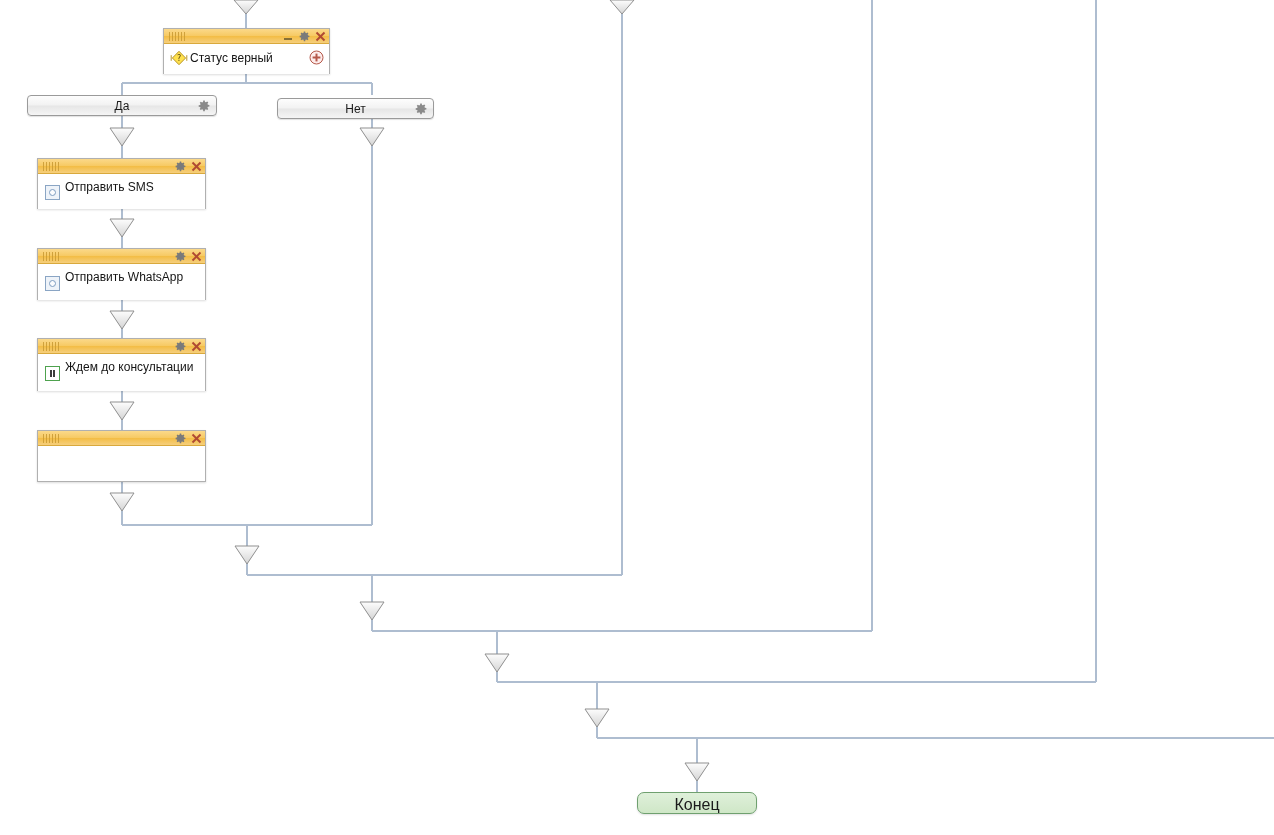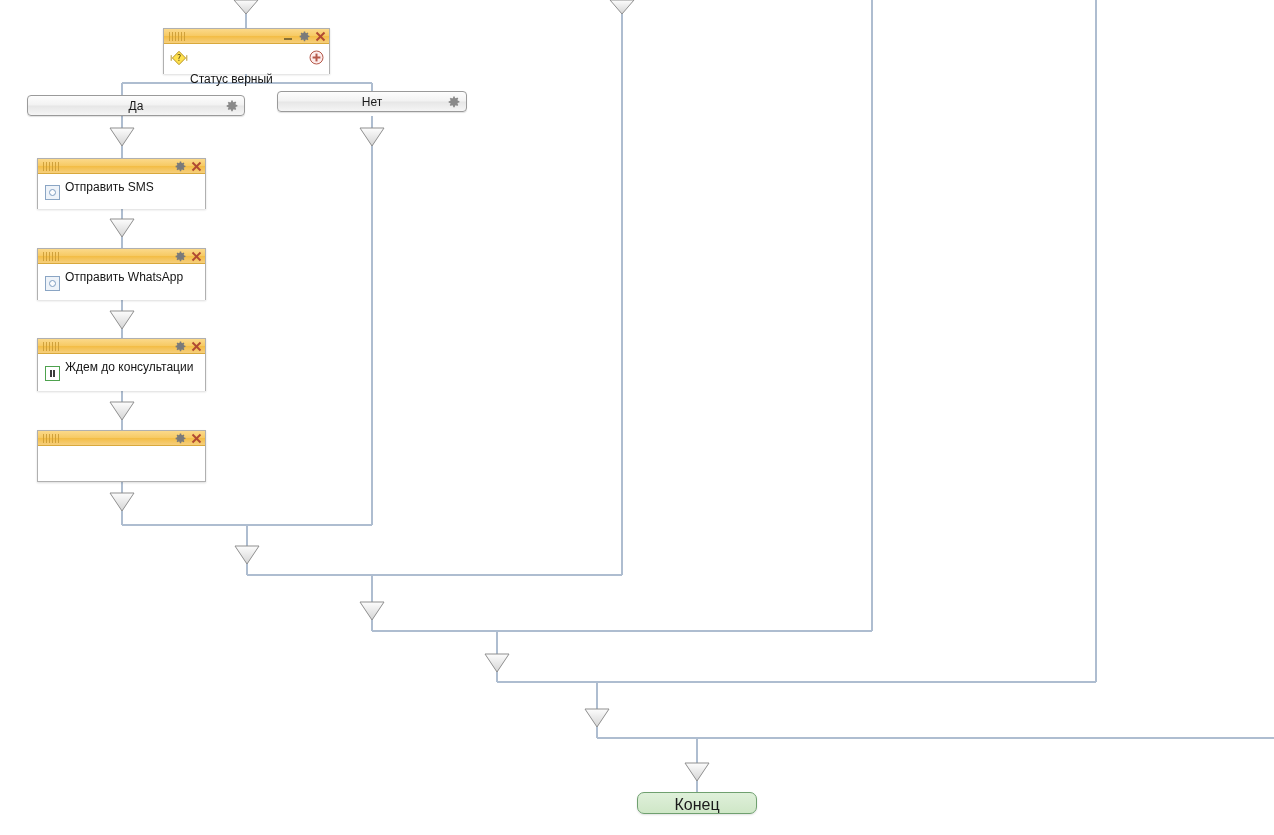--- a/index.html
+++ b/index.html
@@ -59,21 +59,21 @@
   .ttl{
     position:absolute;
     font-size:12px;
     color:#141414;
     white-space:nowrap;
   }
 
   
   #cond{left:163px;top:28px;width:167px;height:46px;}
   #cond .body{height:30px;}
-  #cond .ttl{left:26px;top:7px;margin-top:21px;}
+  #cond .ttl{left:26px;top:7px;}
   .diamond-ico{
     position:absolute;left:6px;top:6px;width:18px;height:16px;
   }
   .plus-btn{
     position:absolute;right:5px;top:6px;width:15px;height:15px;
   }
 
   
   .branch{
     position:absolute;height:21px;
@@ -204,31 +204,31 @@
       <span class="plus-btn">
         <svg width="15" height="15" viewBox="0 0 15 15">
           <circle cx="7.5" cy="7.5" r="6.5" fill="#fdeceb" stroke="#b5584a" stroke-width="1"></circle>
           <line x1="7.5" y1="3.6" x2="7.5" y2="11.4" stroke="#b5584a" stroke-width="2"></line>
           <line x1="3.6" y1="7.5" x2="11.4" y2="7.5" stroke="#b5584a" stroke-width="2"></line>
         </svg>
       </span>
     </div>
   </div>
 
-  <div class="branch" id="branch-yes" style="left:27px;top:95px;width:218px;">
+  <div class="branch" id="branch-yes" style="left:27px;top:95px;width:190px;">
     <span class="lbl">Да</span>
     <span class="gear">
       <svg width="12" height="12" viewBox="0 0 16 16">
         <path fill="#8a8a8a" d="M8 5.2A2.8 2.8 0 1 0 8 10.8 2.8 2.8 0 0 0 8 5.2zm0 1.5a1.3 1.3 0 1 1 0 2.6 1.3 1.3 0 0 1 0-2.6z"></path>
         <path fill="#8a8a8a" d="M7 .6h2l.3 2 1.3.55 1.7-1.1 1.4 1.4-1.1 1.7.55 1.3 2 .3v2l-2 .3-.55 1.3 1.1 1.7-1.4 1.4-1.7-1.1-1.3.55-.3 2h-2l-.3-2-1.3-.55-1.7 1.1-1.4-1.4 1.1-1.7L2.9 9.3l-2-.3v-2l2-.3.55-1.3-1.1-1.7 1.4-1.4 1.7 1.1L6.7 2.6z"></path>
       </svg>
     </span>
   </div>
 
-  <div class="branch" id="branch-no" style="left:277px;top:91px;width:190px;">
+  <div class="branch" id="branch-no" style="left:277px;top:98px;width:157px;">
     <span class="lbl">Нет</span>
     <span class="gear">
       <svg width="12" height="12" viewBox="0 0 16 16">
         <path fill="#8a8a8a" d="M8 5.2A2.8 2.8 0 1 0 8 10.8 2.8 2.8 0 0 0 8 5.2zm0 1.5a1.3 1.3 0 1 1 0 2.6 1.3 1.3 0 0 1 0-2.6z"></path>
         <path fill="#8a8a8a" d="M7 .6h2l.3 2 1.3.55 1.7-1.1 1.4 1.4-1.1 1.7.55 1.3 2 .3v2l-2 .3-.55 1.3 1.1 1.7-1.4 1.4-1.7-1.1-1.3.55-.3 2h-2l-.3-2-1.3-.55-1.7 1.1-1.4-1.4 1.1-1.7L2.9 9.3l-2-.3v-2l2-.3.55-1.3-1.1-1.7 1.4-1.4 1.7 1.1L6.7 2.6z"></path>
       </svg>
     </span>
   </div>
 
   <div class="node" style="left:37px;top:158px;width:169px;height:51px;text-align:center;">

